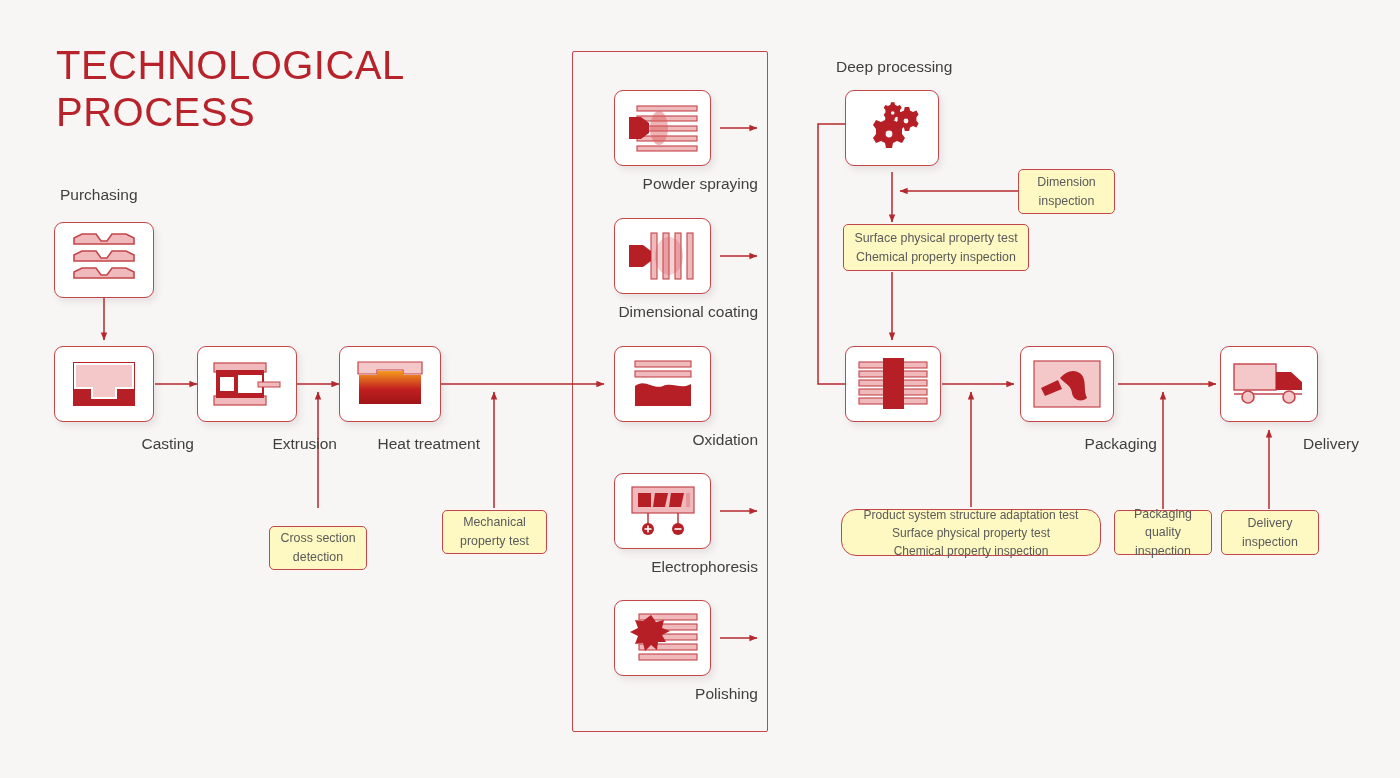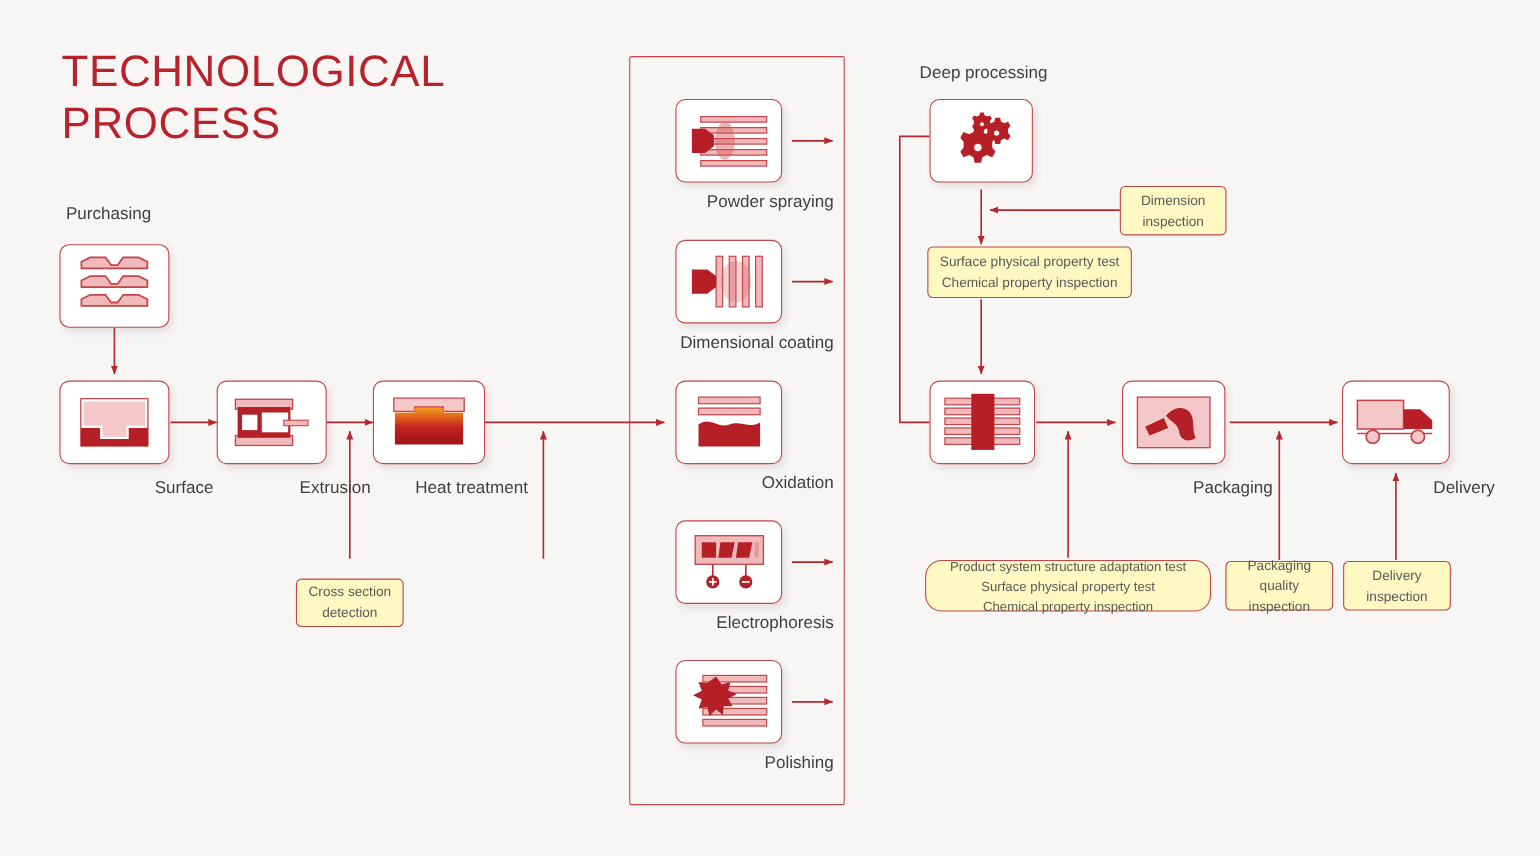--- a/index.html
+++ b/index.html
@@ -346,34 +346,36 @@
       <svg width="76" height="48" viewBox="0 0 76 48">
         <rect x="3" y="4" width="42" height="26" fill="#f4c7c9" stroke="#c4454a" stroke-width="1.4"></rect>
         <path d="M45,12 L60,12 L71,22 L71,30 L45,30 Z" fill="#b51f25"></path>
         <line x1="3" y1="34" x2="71" y2="34" stroke="#c4454a" stroke-width="1.4"></line>
         <circle cx="17" cy="37" r="6" fill="#f4c7c9" stroke="#c4454a" stroke-width="1.6"></circle>
         <circle cx="58" cy="37" r="6" fill="#f4c7c9" stroke="#c4454a" stroke-width="1.6"></circle>
       </svg>
     </div>
   </div>
 
-  <div class="caption" style="left:14px; top:434px; width:180px;">Surface</div>
+  <div class="caption" style="left:14px; top:434px; width:180px;">Casting</div>
   <div class="caption" style="left:157px; top:434px; width:180px;">Extrusion</div>
   <div class="caption" style="left:300px; top:434px; width:180px;">Heat treatment</div>
   <div class="caption" style="left:572px; top:174px; width:186px;">Powder spraying</div>
   <div class="caption" style="left:572px; top:302px; width:186px;">Dimensional coating</div>
   <div class="caption" style="left:572px; top:430px; width:186px;">Oxidation</div>
   <div class="caption" style="left:572px; top:557px; width:186px;">Electrophoresis</div>
   <div class="caption" style="left:572px; top:684px; width:186px;">Polishing</div>
   <div class="caption" style="left:977px; top:434px; width:180px;">Packaging</div>
   <div class="caption" style="left:1179px; top:434px; width:180px;">Delivery</div>
 
   <div class="checkbox-node" style="left:269px; top:510px; width:98px; height:44px;margin-top:16px;">Cross section
 detection</div>
 
+  <div class="checkbox-node" style="left:442px; top:510px; width:105px; height:44px;">Mechanical
+property test</div>
 
   <div class="checkbox-node" style="left:1018px; top:169px; width:97px; height:45px;">Dimension
 inspection</div>
 
   <div class="checkbox-node" style="left:843px; top:224px; width:186px; height:47px;">Surface physical property test
 Chemical property inspection</div>
 
   <div class="checkbox-node small-text" style="left:841px; top:509px; width:260px; height:47px;border-radius:15px;">Product system structure adaptation test
 Surface physical property test
 Chemical property inspection</div>

